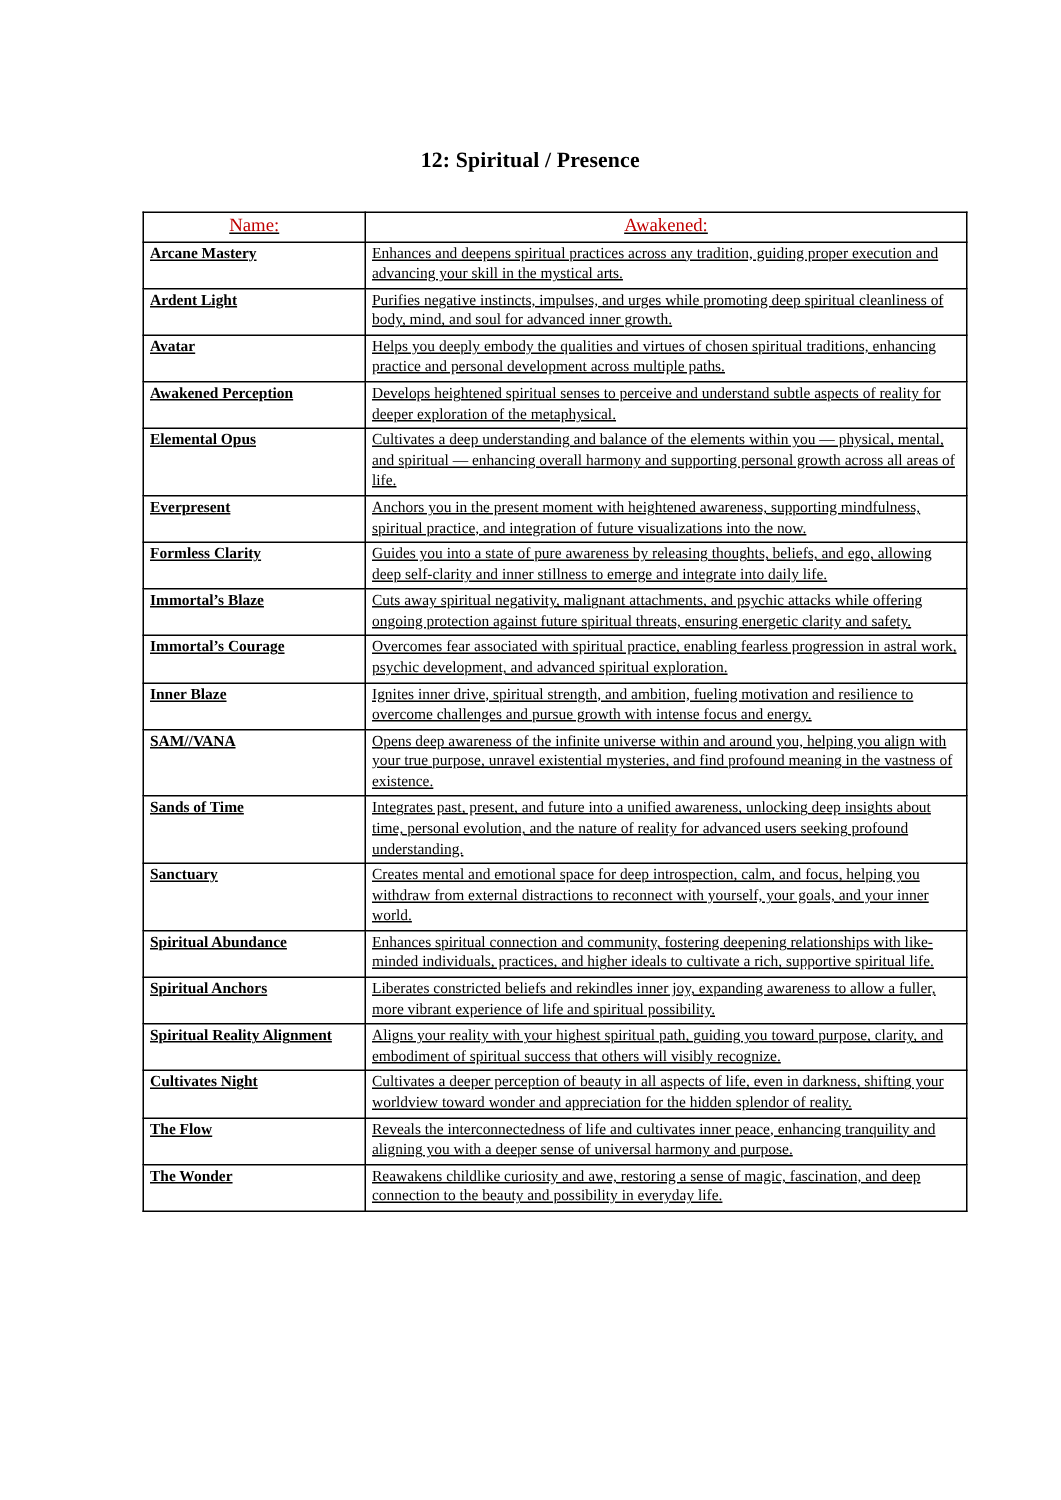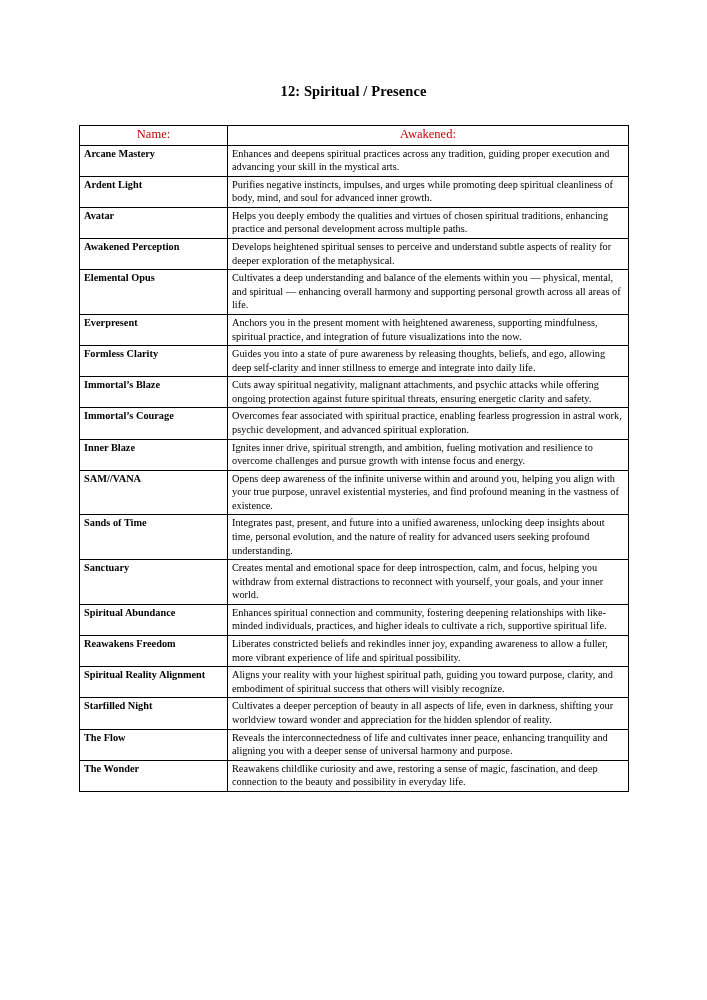--- a/index.html
+++ b/index.html
@@ -12,37 +12,38 @@
     height: 1000px;
     font-family: "Liberation Serif", "DejaVu Serif", serif;
     color: #000000;
     -webkit-font-smoothing: antialiased;
   }
   .page {
     position: relative;
     width: 707px;
     height: 1000px;
     box-sizing: border-box;
-    padding: 0;
+    padding: 16px;
     overflow: hidden;
     border-radius: 23px;
   }
   .doc-title {
     text-align: center;
     font-size: 14.5px;
     font-weight: bold;
     letter-spacing: 0.1px;
     margin: 0;
     padding-top: 84px;
     line-height: 1.1;
   }
   .table-wrap {
     margin-top: 25px;
     padding-left: 79px;
     padding-right: 79px;
+    text-decoration: underline;
   }
   table.spec-table {
     border-collapse: collapse;
     width: 549px;
     table-layout: fixed;
     border: 1px solid #000000;
   }
   table.spec-table col.col-name { width: 148px; }
   table.spec-table col.col-purpose { width: 401px; }
 
@@ -146,29 +147,29 @@
           </tr>
           <tr>
             <td class="name-cell">Sanctuary</td>
             <td class="purpose-cell">Creates mental and emotional space for deep introspection, calm, and focus, helping you withdraw from external distractions to reconnect with yourself, your goals, and your inner world.</td>
           </tr>
           <tr>
             <td class="name-cell">Spiritual Abundance</td>
             <td class="purpose-cell">Enhances spiritual connection and community, fostering deepening relationships with like-minded individuals, practices, and higher ideals to cultivate a rich, supportive spiritual life.</td>
           </tr>
           <tr>
-            <td class="name-cell">Reawakens Freedom</td>
+            <td class="name-cell">Spiritual Anchors</td>
             <td class="purpose-cell">Liberates constricted beliefs and rekindles inner joy, expanding awareness to allow a fuller, more vibrant experience of life and spiritual possibility.</td>
           </tr>
           <tr>
             <td class="name-cell">Spiritual Reality Alignment</td>
             <td class="purpose-cell">Aligns your reality with your highest spiritual path, guiding you toward purpose, clarity, and embodiment of spiritual success that others will visibly recognize.</td>
           </tr>
           <tr>
-            <td class="name-cell">Starfilled Night</td>
+            <td class="name-cell">Cultivates Night</td>
             <td class="purpose-cell">Cultivates a deeper perception of beauty in all aspects of life, even in darkness, shifting your worldview toward wonder and appreciation for the hidden splendor of reality.</td>
           </tr>
           <tr>
             <td class="name-cell">The Flow</td>
             <td class="purpose-cell">Reveals the interconnectedness of life and cultivates inner peace, enhancing tranquility and aligning you with a deeper sense of universal harmony and purpose.</td>
           </tr>
           <tr>
             <td class="name-cell">The Wonder</td>
             <td class="purpose-cell">Reawakens childlike curiosity and awe, restoring a sense of magic, fascination, and deep connection to the beauty and possibility in everyday life.</td>
           </tr>

